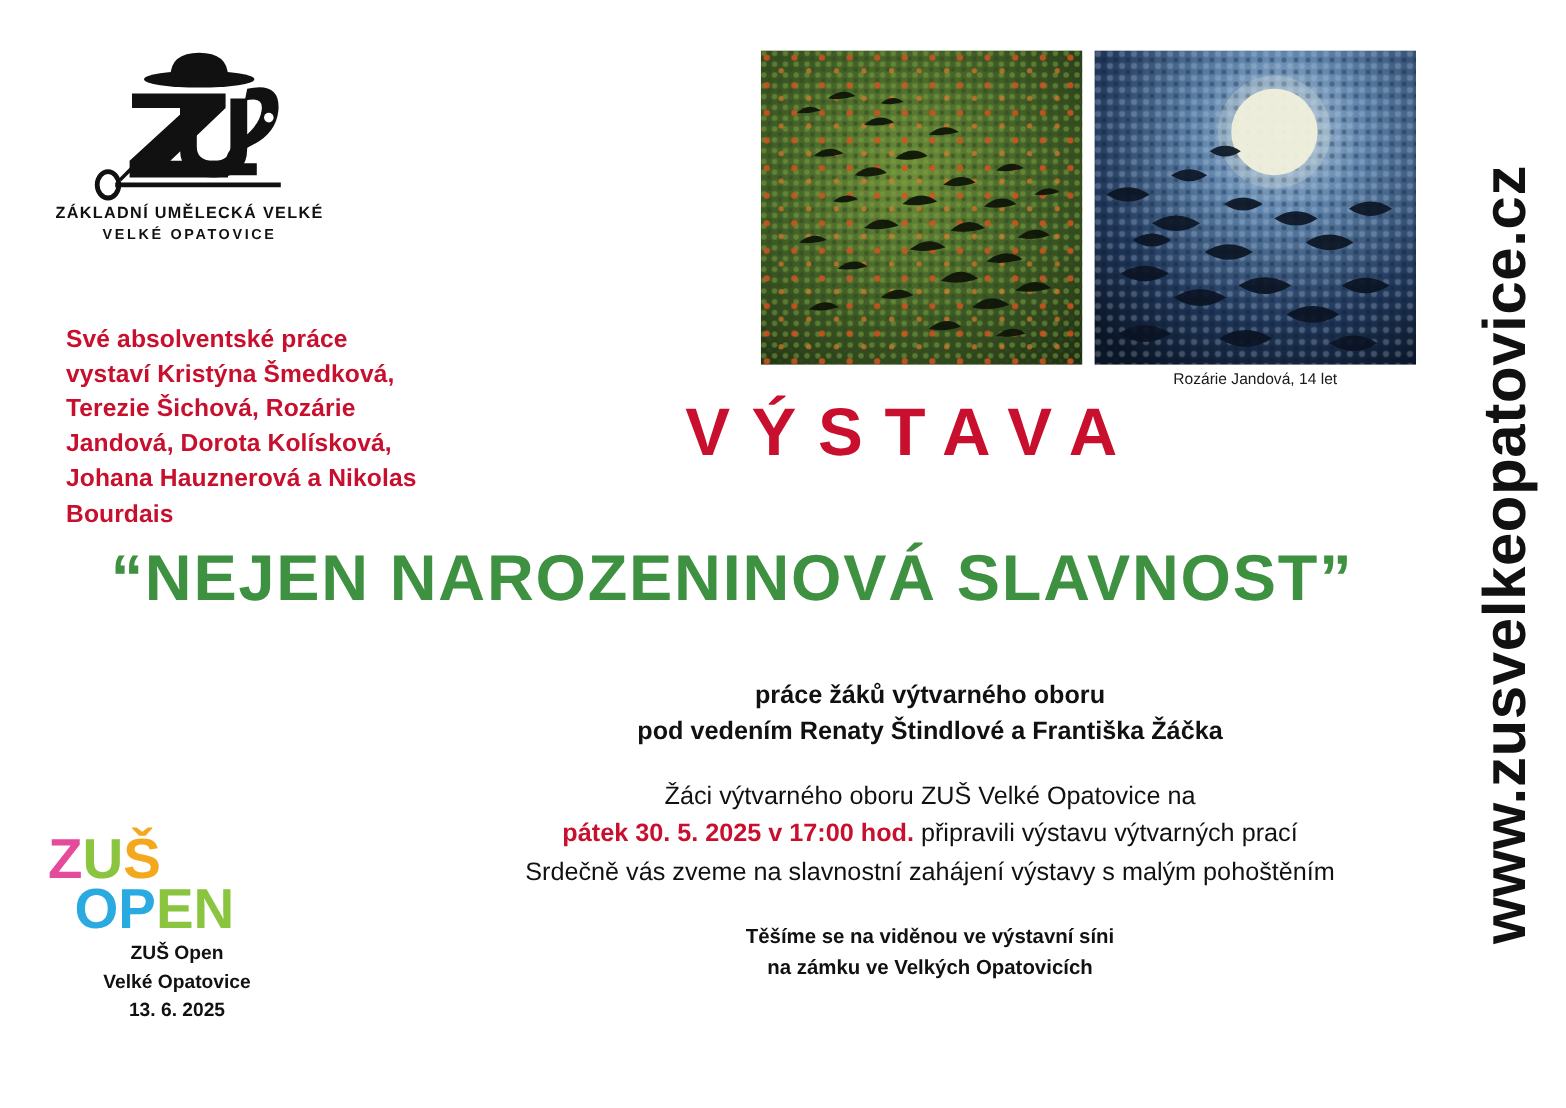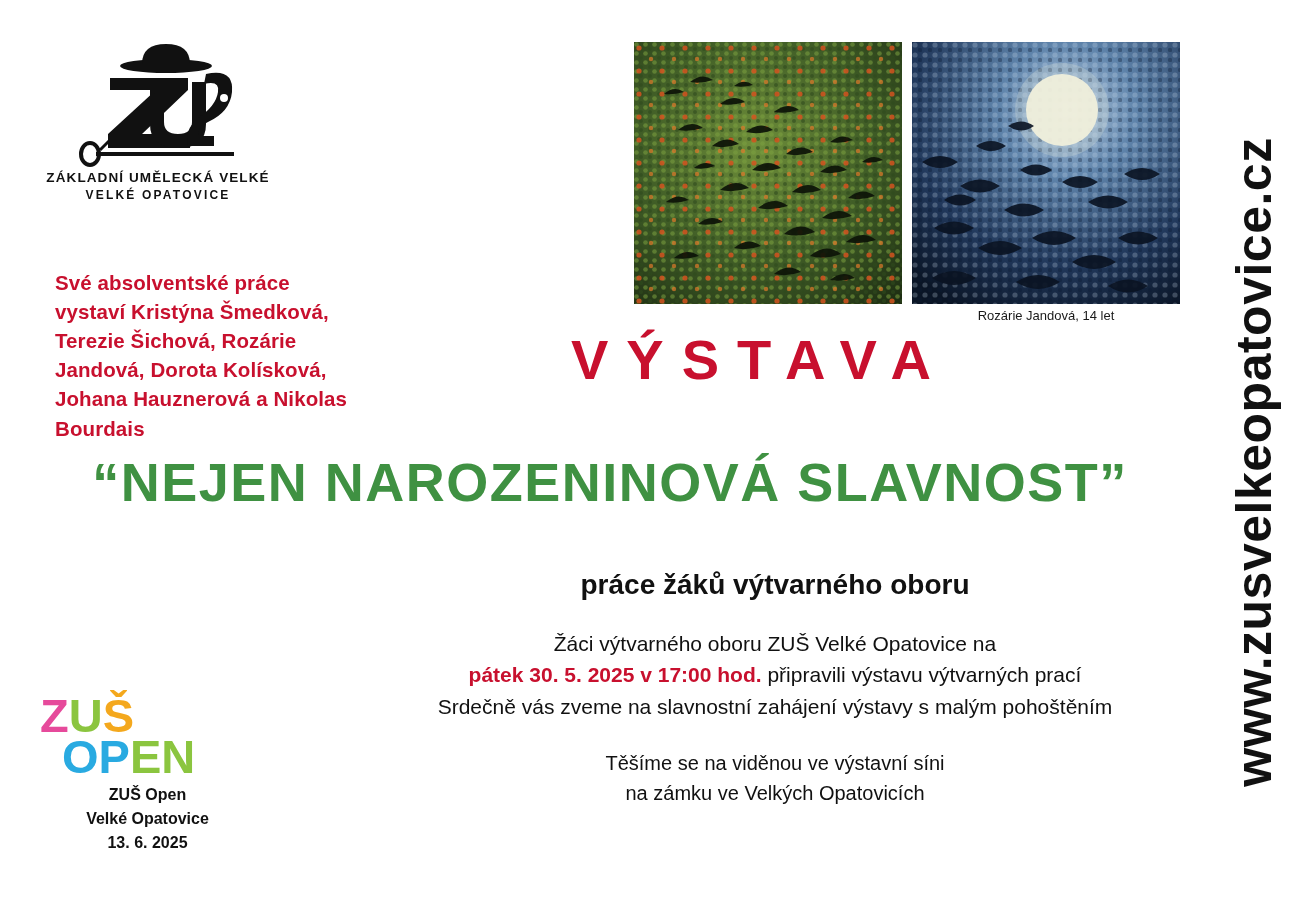--- a/index.html
+++ b/index.html
@@ -122,21 +122,21 @@
   
   .body-block {
     position: absolute;
     left: 360px;
     top: 565px;
     width: 830px;
     text-align: center;
     color: #111;
   }
   .line-bold {
-    font-size: 28px;
+    font-size: 21px;
     font-weight: bold;
     line-height: 1.45;
   }
   .para-1 {
     margin-top: 22px;
     font-size: 21px;
     line-height: 1.5;
   }
   .para-1 .red-bold {
     color: #c8102e;
@@ -144,22 +144,22 @@
     margin-top: 14px;
   }
   .para-2 {
     margin-top: 26px;
     font-size: 21px;
     font-weight: bold;
     line-height: 1.5;
   }
   .para-3 {
     margin-top: 26px;
-    font-size: 20px;
-    font-weight: normal;
+    font-size: 17px;
+    font-weight: bold;
     line-height: 1.5;
   }
 
   
   .open-logo {
     position: absolute;
     left: 40px;
     top: 662px;
     width: 240px;
   }
@@ -337,20 +337,21 @@
   <div class="art-caption">Rozárie Jandová, 14 let</div>
 
   <div class="vystava">VÝSTAVA</div>
 
   <div class="slavnost">
     <span class="quote">“</span><span>NEJEN NAROZENINOVÁ SLAVNOST</span><span class="quote">”</span>
   </div>
 
   <div class="body-block">
     <div class="line-bold">práce žáků výtvarného oboru</div>
+    <div class="line-bold">pod vedením Renaty Štindlové a Františka Žáčka</div>
 
     <div class="para-1">
       <div>Žáci výtvarného oboru ZUŠ Velké Opatovice na</div>
       <div><span class="red-bold">pátek 30. 5. 2025 v 17:00 hod.</span><span> připravili výstavu výtvarných prací</span></div>
       <div>Srdečně vás zveme na slavnostní  zahájení výstavy s malým pohoštěním</div>
     </div>
 
 
     <div class="para-3">
       <div>Těšíme se na viděnou ve výstavní síni</div>

